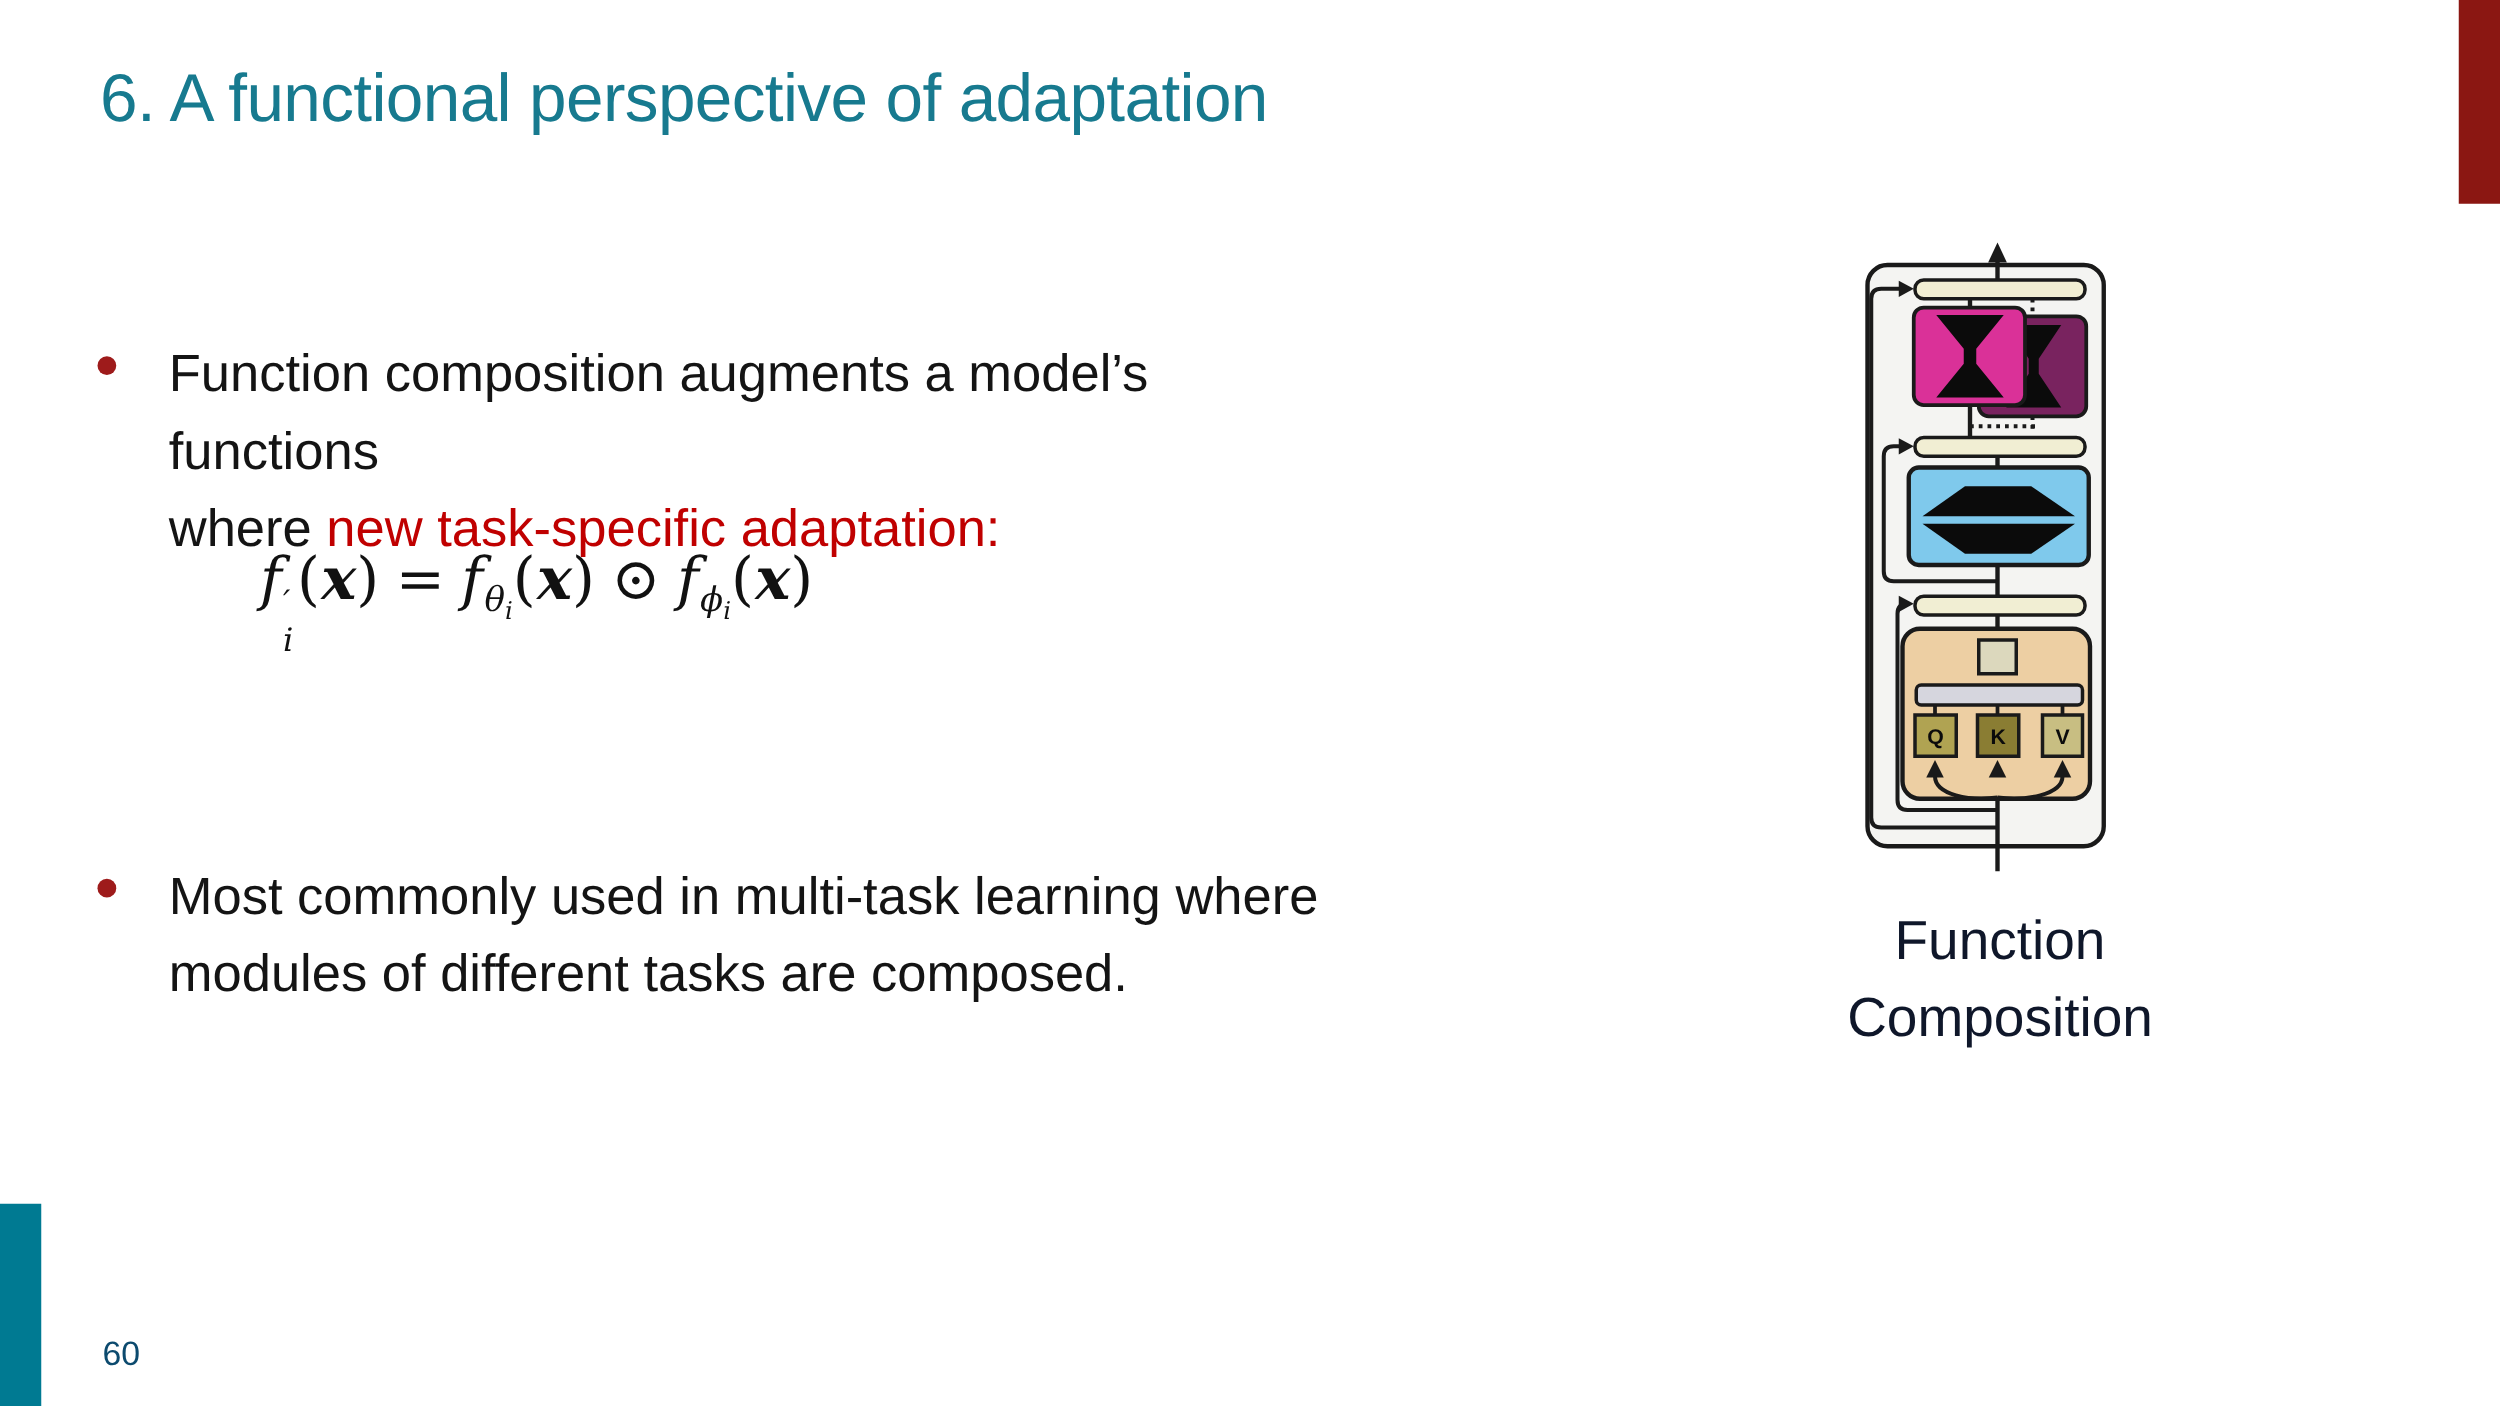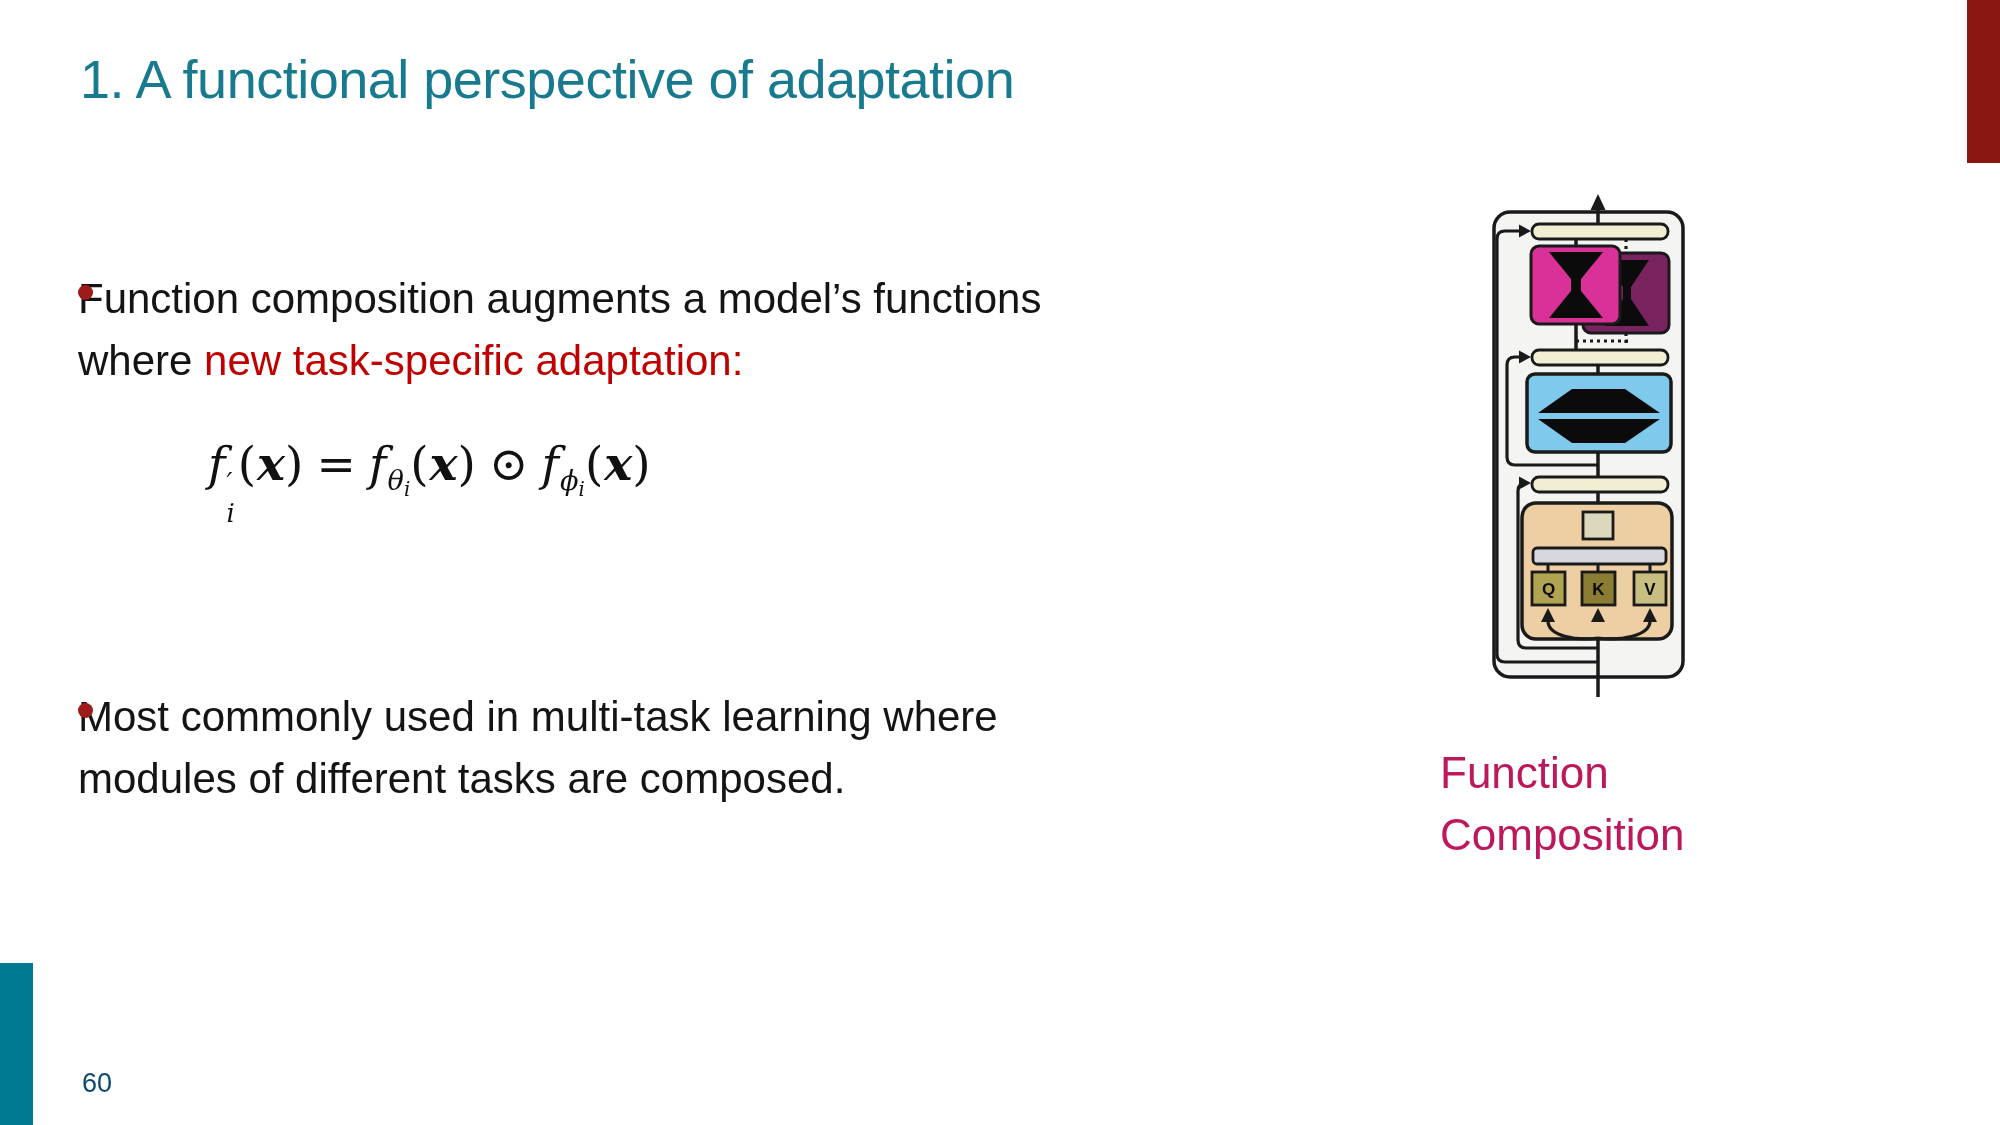--- a/index.html
+++ b/index.html
@@ -12,21 +12,21 @@
     color:#177A8F;letter-spacing:-0.5px;
   }
   .corner-bar{position:absolute;right:0;top:0;width:33px;height:163px;background:#8B1712;}
   .side-bar{position:absolute;left:0;top:963px;width:33px;height:162px;background:#007A92;}
   .page-num{position:absolute;left:82px;top:1068px;font-size:27px;color:#0c4a6e;}
 
   .bullet{position:absolute;left:78px;width:1000px;}
   .b1{top:268px;}
   .b2{top:686px;}
   .dot{position:absolute;left:0;top:17px;width:15px;height:15px;border-radius:50%;background:#9E1B1B;}
-  .btext{font-size:42px;line-height:62px;}
+  .btext{margin-left:57px;font-size:42px;line-height:62px;}
   .red{color:#C00000;}
 
   .formula{
     position:absolute;left:208px;top:436px;font-size:47px;color:#111;
     font-family:"DejaVu Serif","Liberation Serif",serif;font-style:italic;
     white-space:nowrap;
   }
   .formula .up{font-style:normal;}
   .formula .rel{font-style:normal;margin:0 0.28em;}
   .formula .bx{font-weight:bold;}
@@ -34,30 +34,30 @@
     display:inline-flex;flex-direction:column;align-items:flex-start;
     vertical-align:-0.42em;line-height:0.9;font-size:55%;row-gap:0.3em;
     margin-left:1px;margin-right:3px;
   }
   .formula sub.s1{font-size:58%;font-style:italic;margin-left:1px;}
   .formula sub.s2{font-size:72%;}
   .formula .paren-pad{margin-right:1px;}
 
   .figure-wrap{position:absolute;left:1480px;top:172px;width:230px;height:540px;}
   .fig-caption{
-    position:absolute;left:1440px;top:742px;width:320px;text-align:left;
-    font-size:44px;line-height:62px;color:#be185d;
+    position:absolute;left:1440px;top:722px;width:320px;text-align:center;
+    font-size:44px;line-height:62px;color:#0f172a;
   }
 </style>
 </head>
 <body>
 
 <div class="slide">
 
-  <div class="title">1. A functional perspective of adaptation</div>
+  <div class="title">6. A functional perspective of adaptation</div>
   <div class="corner-bar"></div>
   <div class="side-bar"></div>
   <div class="page-num">60</div>
 
   <div class="bullet b1">
     <span class="dot"></span>
     <div class="btext">
       <div>Function composition augments a model’s functions</div>
       <div><span>where </span><span class="red">new task-specific adaptation:</span></div>
     </div>

